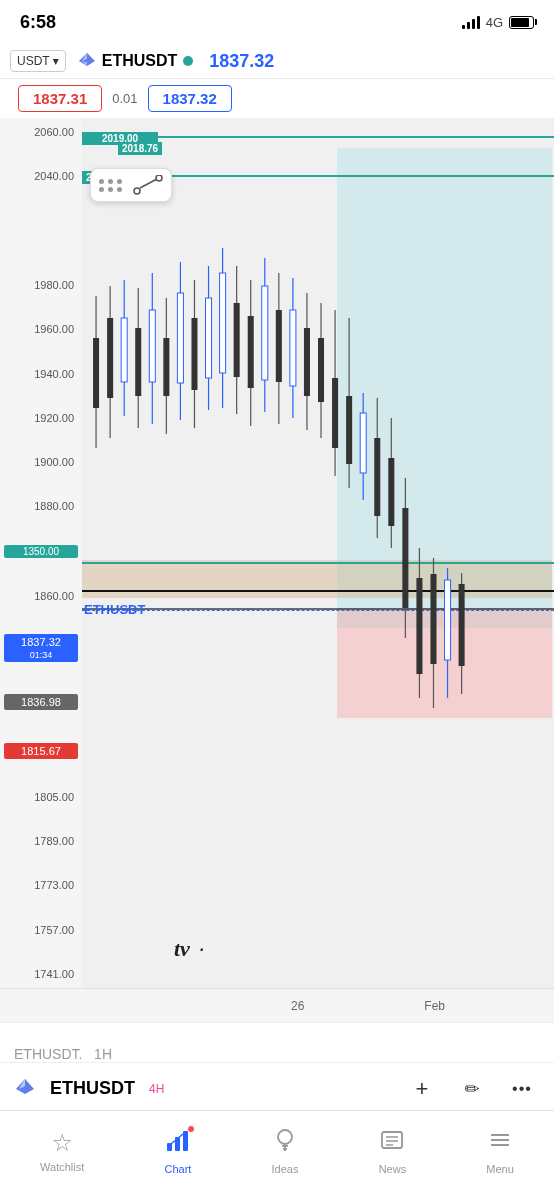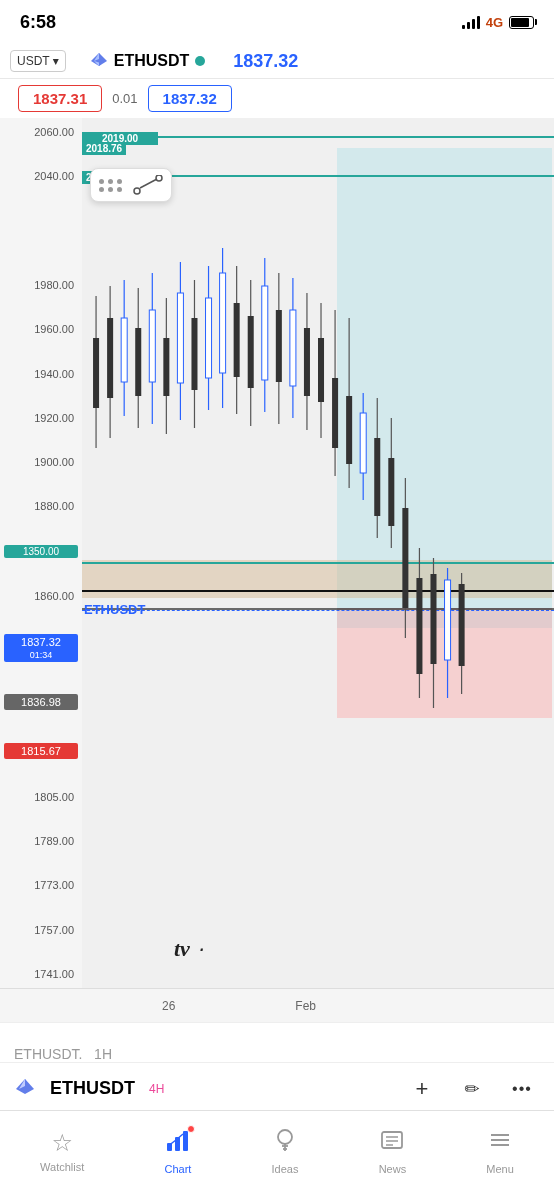--- a/index.html
+++ b/index.html
@@ -40,22 +40,22 @@
       gap: 2px;
       height: 14px;
     }
     .signal-bar {
       background: #000;
       border-radius: 1px;
       width: 3px;
     }
     .network-text {
       font-size: 13px;
-      font-weight: 700;
-      color: #c2410c;
+      font-weight: 400;
+      color: #404040;
     }
     .battery {
       width: 25px;
       height: 13px;
       border: 1.5px solid #000;
       border-radius: 3px;
       position: relative;
       display: flex;
       align-items: center;
       padding: 1px;
@@ -75,21 +75,21 @@
       width: 85%;
       border-radius: 1px;
     }
 
     
     .ticker-header {
       background: #fff;
       padding: 6px 10px;
       display: flex;
       align-items: center;
-      gap: 24px;
+      gap: 12px;
       border-bottom: 1px solid #e8e8e8;
     }
     .usdt-dropdown {
       border: 1px solid #ccc;
       border-radius: 4px;
       padding: 3px 6px;
       font-size: 12px;
       color: #333;
       display: flex;
       align-items: center;
@@ -313,23 +313,24 @@
       color: #222;
       font-style: italic;
     }
 
     
     .date-axis {
       height: 34px;
       background: #f5f5f5;
       display: flex;
       align-items: center;
-      padding-left: 62px;
+      padding-left: 82px;
       border-top: 1px solid #ddd;
       gap: 120px;
+      justify-content: center;
     }
     .date-label {
       font-size: 12px;
       color: #666;
     }
 
     
     .symbol-row {
       height: 40px;
       background: #fff;
@@ -517,21 +518,21 @@
     <div class="h-line h-line-green" style="top:57px;"></div>
     <div class="h-line h-line-green" style="top:18px;"></div>
     <div class="h-line h-line-green" style="top:444px;"></div>
     <div class="h-line h-line-black" style="top:472px;"></div>
     <div class="h-line h-line-black" style="top:490px;opacity:0.6;"></div>
     <div class="h-line h-line-blue-dashed" style="top:492px;"></div>
 
     <div class="candle-label" style="left:2px;top:484px;">ETHUSDT</div>
 
     <div class="green-label" style="top:14px;font-size:10px;padding:1px 20px;">2019.00</div>
-    <div class="green-label" style="top:24px;font-size:10px;padding:1px 4px;">2018.76</div>
+    <div class="green-label" style="top:24px;font-size:10px;padding:1px 4px;margin-left:36px;">2018.76</div>
     <div class="green-label" style="top:53px;font-size:10px;padding:1px 4px;">2000.35</div>
 
     <svg class="candles-svg" viewBox="0 0 470 870" preserveAspectRatio="none">
 
       <g>
 
         <line x1="14" y1="178" x2="14" y2="330" stroke="#555" stroke-width="1.2"></line>
         <rect x="11" y="220" width="6" height="70" fill="#333"></rect>
 
         <line x1="28" y1="168" x2="28" y2="320" stroke="#555" stroke-width="1.2"></line>

